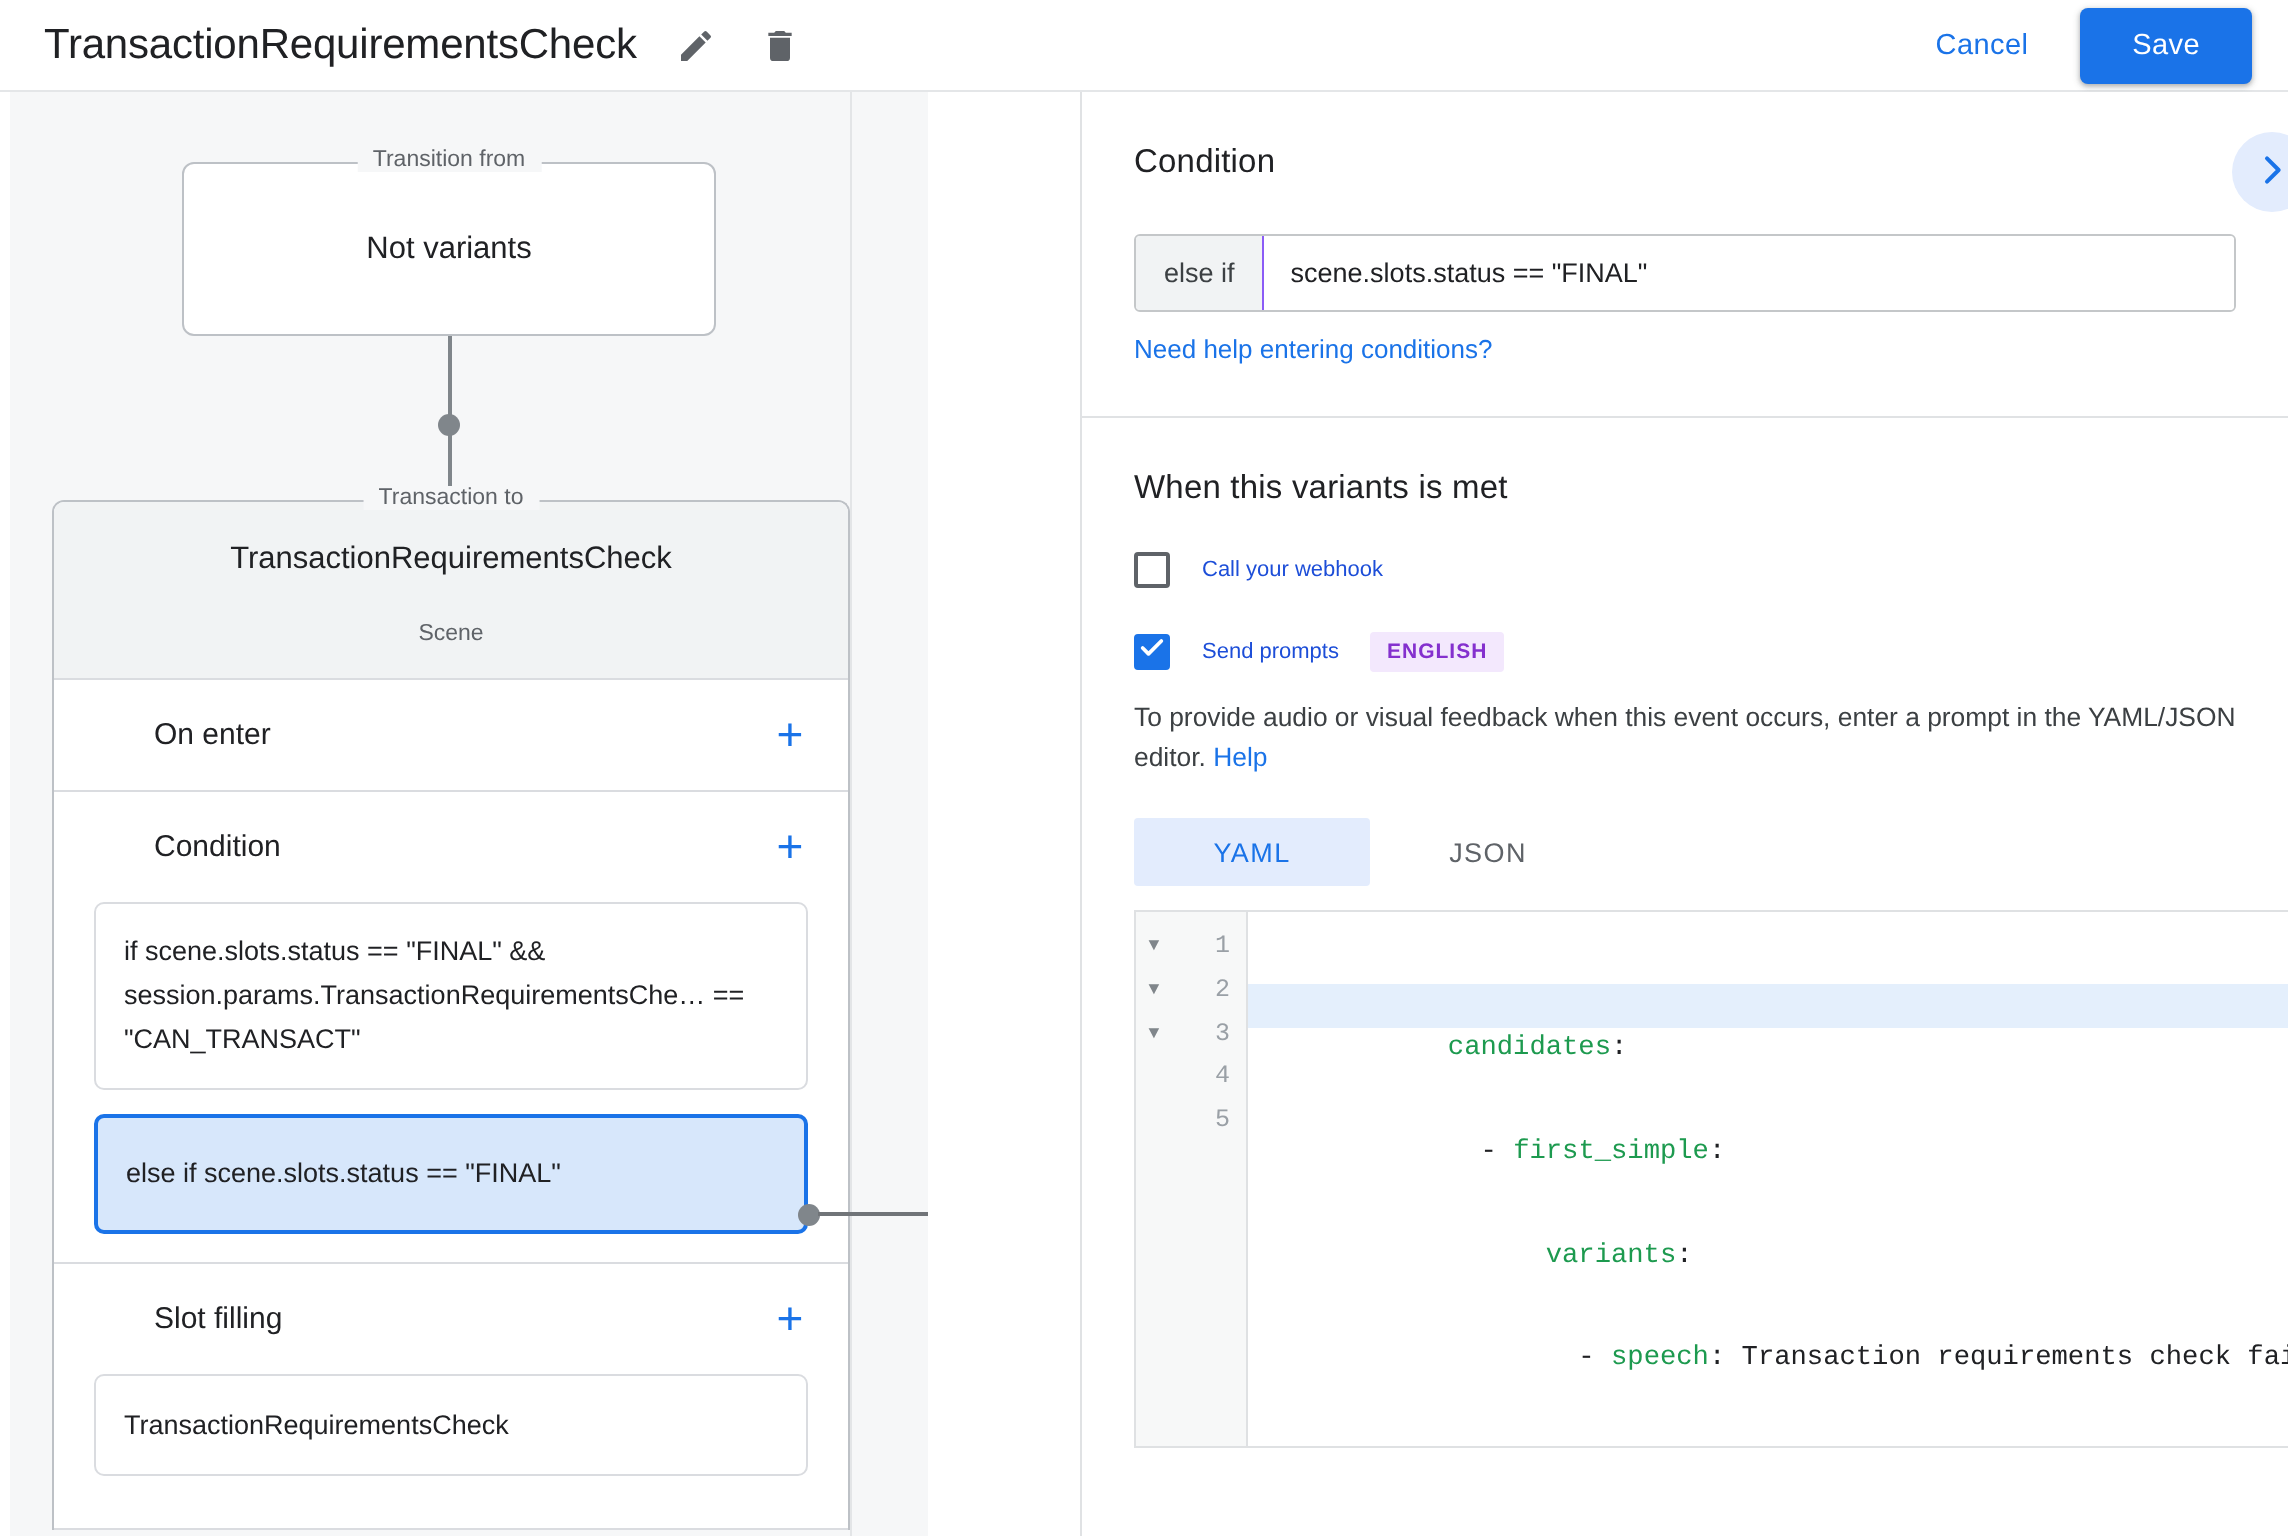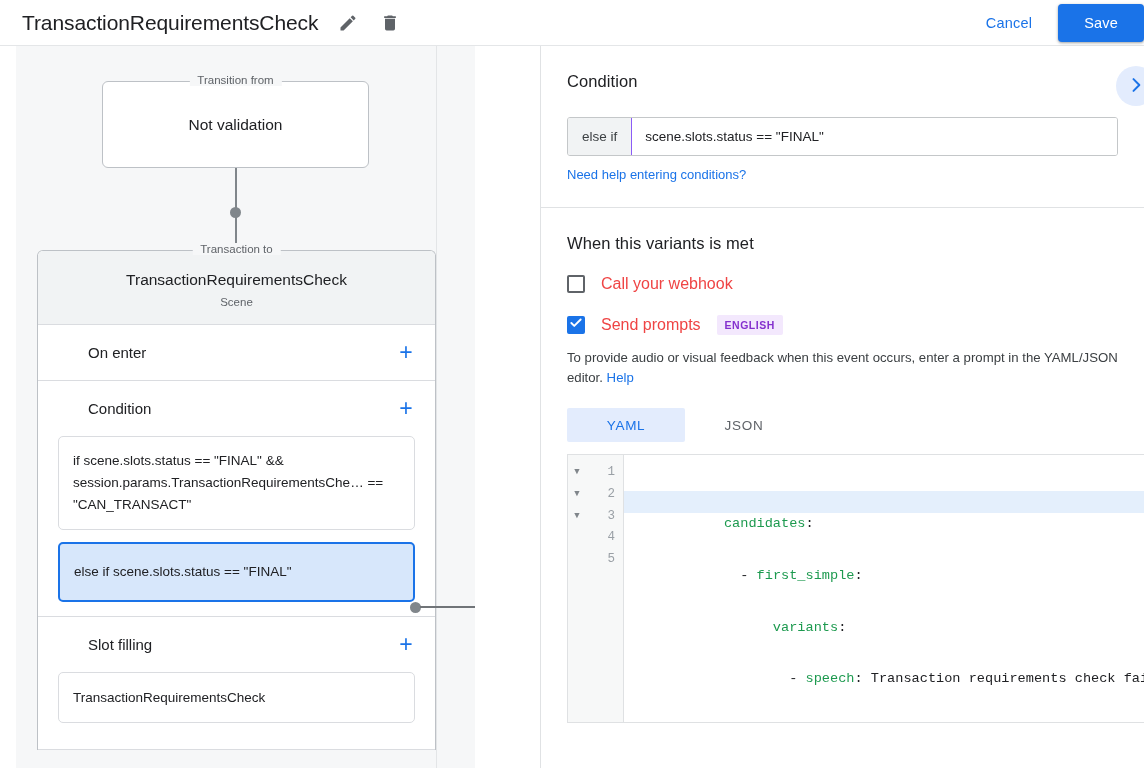--- a/index.html
+++ b/index.html
@@ -38,32 +38,32 @@
   .topbar-delete { margin-left: 10px; }
   .topbar-spacer { flex: 1 1 auto; }
   .btn-cancel {
     background: transparent; border: none; cursor: pointer;
     color: #1a73e8; font-size: 14.5px; font-weight: 500;
     font-family: "Liberation Sans", sans-serif;
     padding: 8px 12px; border-radius: 4px;
     letter-spacing: 0.2px;
   }
   .btn-save {
-    margin-left: 14px; 
+    margin-left: 14px; margin-right: 18px;
     background: #1a73e8; border: none; cursor: pointer;
     color: #ffffff; font-size: 14.5px; font-weight: 500;
     font-family: "Liberation Sans", sans-serif;
     padding: 0 26px; height: 38px; border-radius: 4px;
     letter-spacing: 0.2px;
     box-shadow: 0 1px 2px rgba(60,64,67,0.30), 0 1px 3px 1px rgba(60,64,67,0.15);
   }
 
   
   .canvas {
-    position: absolute; left: 16px; top: 46px;
+    position: absolute; left: 5px; top: 46px;
     width: 459px; height: 722px;
     background: #f6f7f8;
     overflow: hidden;
   }
   .canvas-divider {
     position: absolute; left: 540px; top: 46px;
     width: 1px; height: 722px; background: #e0e2e4;
   }
   .vrule {
     position: absolute; left: 420px; top: 0; width: 1px; height: 722px;
@@ -117,21 +117,21 @@
     font-size: 11.5px; color: #5f6368; white-space: nowrap;
   }
   .node-to-head {
     background: #f1f3f4;
     padding: 20px 16px 16px;
     text-align: center;
     border-bottom: 1px solid #dadce0;
     border-radius: 5px 5px 0 0;
   }
   .node-to-name { font-size: 15.5px; color: #202124; }
-  .node-to-sub { font-size: 11.5px; color: #5f6368; margin-top: 7px; }
+  .node-to-sub { font-size: 11.5px; color: #5f6368; margin-top: 22px; }
 
   .section { border-bottom: 1px solid #dadce0; background: #ffffff; }
   .section-head {
     display: flex; align-items: center; justify-content: space-between;
     padding: 0 16px; height: 55px;
   }
   .section-title { font-size: 15px; color: #202124; margin-left: 34px; }
   .plus-btn {
     border: none; background: transparent; cursor: pointer;
     color: #1a73e8; font-size: 23px; line-height: 1;
@@ -233,21 +233,21 @@
   .check-row { display: flex; align-items: center; margin-top: 22px; }
   .cbox {
     width: 18px; height: 18px; border-radius: 2px;
     border: 2px solid #5f6368; background: #ffffff;
     cursor: pointer; flex: 0 0 auto;
   }
   .cbox.checked {
     background: #1a73e8; border-color: #1a73e8;
     display: flex; align-items: center; justify-content: center;
   }
-  .check-label { margin-left: 16px; font-size: 16px; color: #ef4444; }
+  .check-label { margin-left: 16px; font-size: 11px; color: #1d4ed8; }
   .check-row.strong .check-label { font-weight: 500; }
   .lang-badge {
     margin-left: 16px;
     background: #f3e8fd; color: #8430ce;
     font-size: 10.5px; font-weight: 700; letter-spacing: 0.5px;
     padding: 4px 8px; border-radius: 2px;
   }
   .helper-text {
     margin-top: 13px; font-size: 13.2px; color: #3c4043; line-height: 1.52;
     max-width: 552px;
@@ -334,21 +334,21 @@
     <button class="btn-cancel">Cancel</button>
     <button class="btn-save">Save</button>
   </div>
 
   <div class="canvas">
 
     <div class="vrule"></div>
 
     <div class="node-from">
       <div class="node-from-legend">Transition from</div>
-      <div class="node-from-title">Not validation</div>
+      <div class="node-from-title">Not variants</div>
     </div>
 
     <div class="edge-v"></div>
     <div class="edge-dot"></div>
     <div class="edge-arrow"></div>
 
     <div class="node-to">
       <div class="node-to-legend">Transaction to</div>
 
       <div class="node-to-head">

